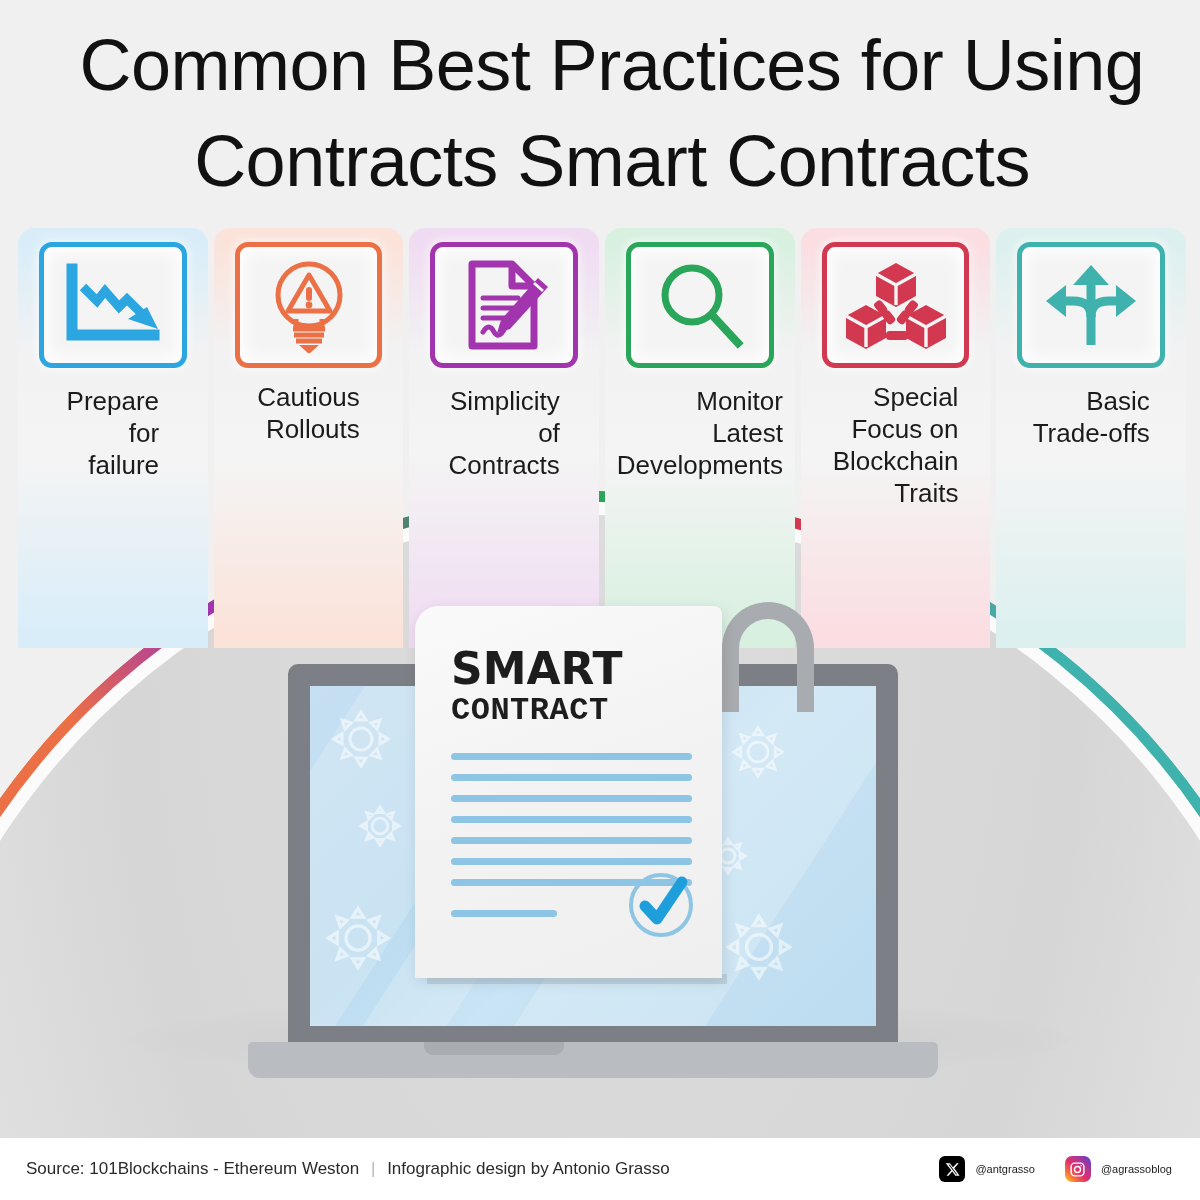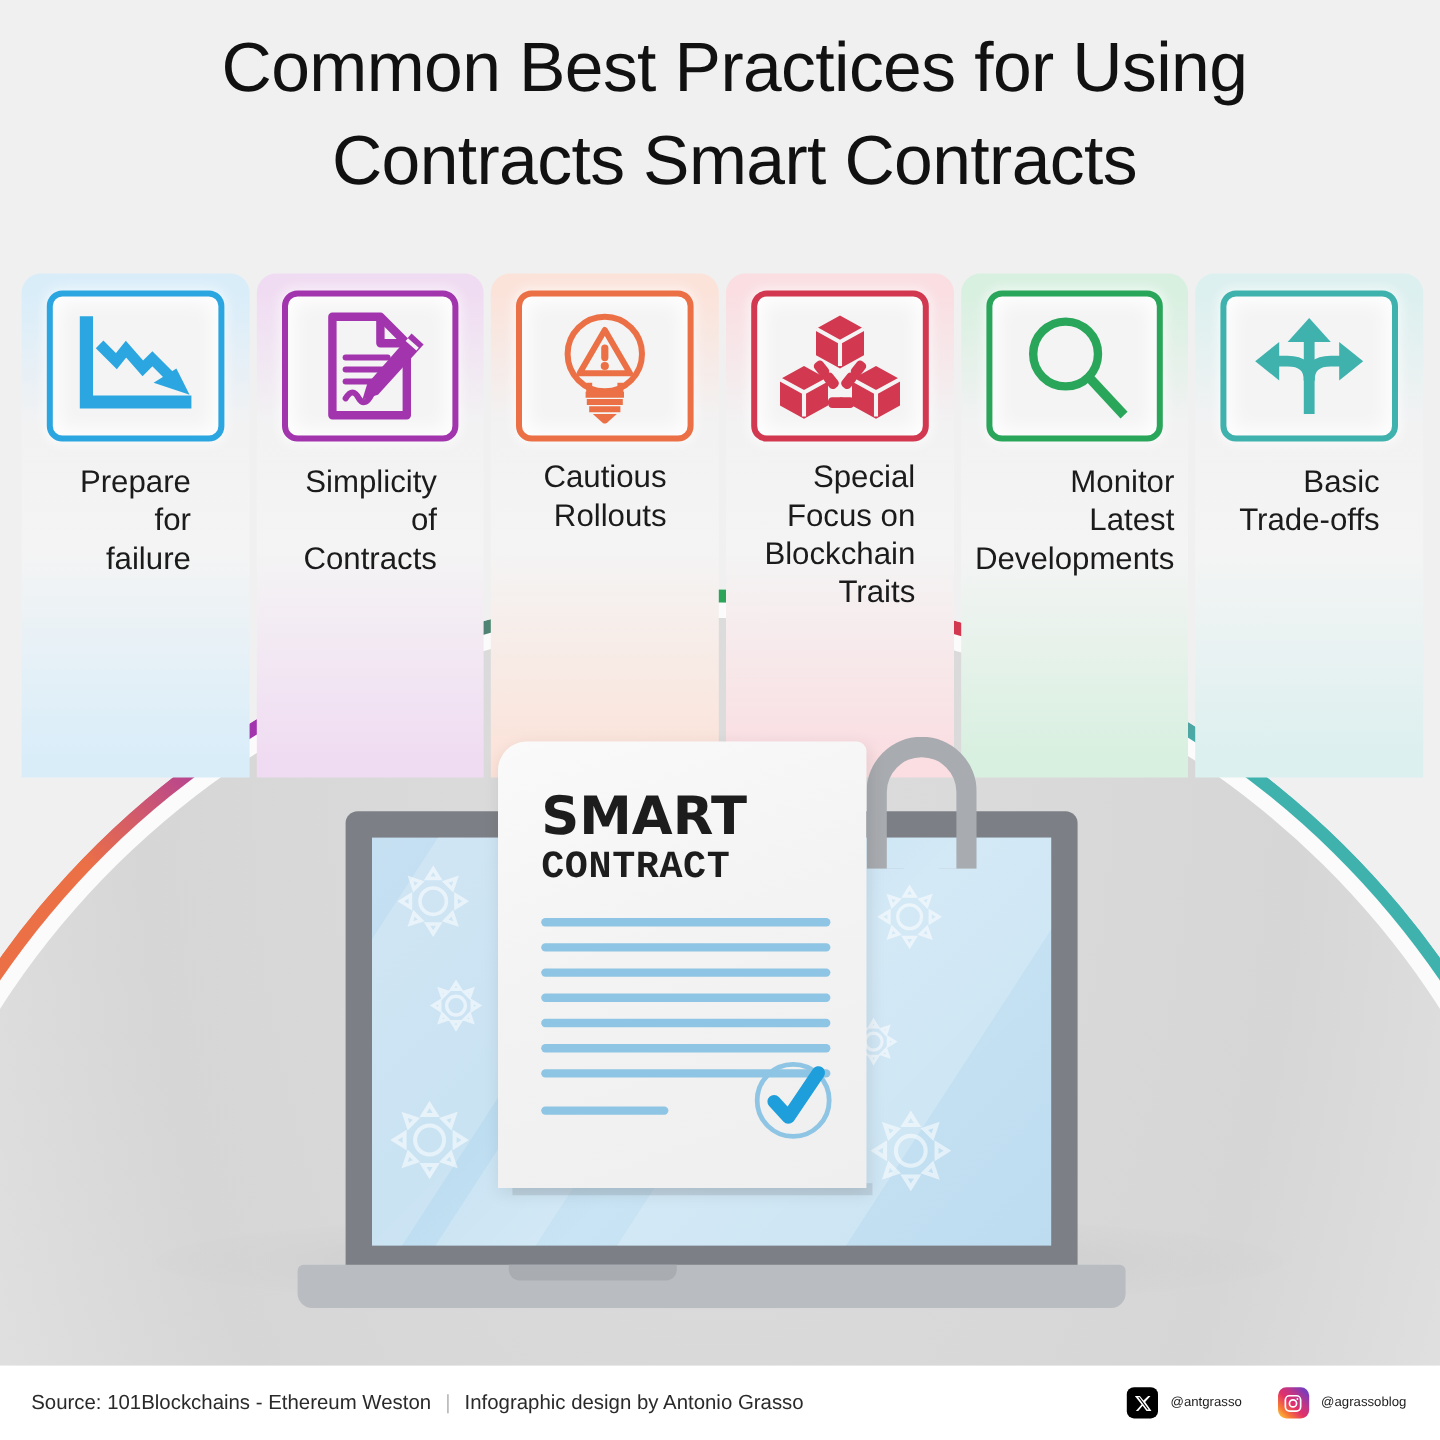--- a/index.html
+++ b/index.html
@@ -9,21 +9,21 @@
     background:#f0f0f0;
     position:relative;
     overflow:hidden;
   }
 
   
   .title {
     position:absolute;
     top:18px; left:0; width:1200px;
     text-align:center;
-    font-size:58px;
+    font-size:72px;
     line-height:1.33;
     font-weight:400;
     color:#111111;
     letter-spacing:-0.5px;
     z-index:40;
     padding-left:24px;
   }
 
   
   .arc-wrap {
@@ -114,21 +114,21 @@
     line-height:1.23;
     color:#1b1b1b;
     font-weight:400;
     padding:0 2px;
   }
   .card.tight .card-label { margin-top:14px; }
 
   
   .scene {
     position:absolute;
-    left:0; top:596px;
+    left:0; top:584px;
     width:988px; height:520px;
     z-index:25;
   }
   .shadow-ellipse {
     position:absolute;
     left:130px; top:415px;
     width:940px; height:80px;
     border-radius:50%;
     background:radial-gradient(ellipse at center, rgba(195,195,195,.95) 0%, rgba(210,210,210,.6) 55%, rgba(226,226,226,0) 78%);
   }
@@ -288,20 +288,41 @@
           <g fill="none" stroke="currentColor" stroke-width="11" stroke-linecap="square">
             <path d="M11 6 L11 72 L93 72"></path>
           </g>
           <path d="M22 24 L36 38 L44 28 L58 44 L66 36 L88 58" fill="none" stroke="currentColor" stroke-width="9" stroke-linejoin="miter"></path>
           <path d="M97 66 L67 56 L86 44 Z" fill="currentColor"></path>
         </svg>
       </span>
     </div>
     <div class="card-label" style="color: rgb(27, 27, 27);">
       <span>Prepare<br>for<br>failure</span>
+    </div>
+  </div>
+
+  <div class="card tight" style="color: rgb(236, 112, 69); background: linear-gradient(rgb(251, 227, 218) 0%, rgb(251, 227, 218) 4%, rgb(242, 242, 243) 30%, rgb(244, 244, 244) 55%, rgb(251, 227, 218) 96%, rgb(251, 227, 218) 100%);">
+    <div class="icon-box">
+      <span>
+        <svg width="86" height="96" viewBox="0 0 86 96">
+          <g fill="none" stroke="currentColor" stroke-width="5">
+            <circle cx="43" cy="38" r="31"></circle>
+            <path d="M30 62 L30 70 M56 62 L56 70"></path>
+            <path d="M27 72 H59 M28 78 H58 M30 84 H56"></path>
+          </g>
+          <path d="M33 88 H53 L43 97 Z" fill="currentColor"></path>
+          <path d="M43 18 L64 54 H22 Z" fill="none" stroke="currentColor" stroke-width="5" stroke-linejoin="round"></path>
+          <rect x="40" y="30" width="6" height="14" rx="3" fill="currentColor"></rect>
+          <circle cx="43" cy="48" r="3.4" fill="currentColor"></circle>
+        </svg>
+      </span>
+    </div>
+    <div class="card-label" style="color: rgb(27, 27, 27);">
+      <span>Cautious<br>Rollouts</span>
     </div>
   </div>
 
   <div class="card" style="color: rgb(162, 52, 173); background: linear-gradient(rgb(240, 220, 242) 0%, rgb(240, 220, 242) 4%, rgb(242, 242, 243) 30%, rgb(244, 244, 244) 55%, rgb(240, 220, 242) 96%, rgb(240, 220, 242) 100%);">
     <div class="icon-box">
       <span>
         <svg width="96" height="94" viewBox="0 0 96 94">
           <path d="M16 6 h40 l22 22 v60 h-62 z" fill="none" stroke="currentColor" stroke-width="7" stroke-linejoin="round"></path>
           <path d="M56 6 v22 h22" fill="none" stroke="currentColor" stroke-width="7" stroke-linejoin="round"></path>
           <g stroke="currentColor" stroke-width="5" stroke-linecap="round">
@@ -315,38 +336,31 @@
             <path d="M78 25 l9 8" stroke="#f4f4f5" stroke-width="3"></path>
           </g>
         </svg>
       </span>
     </div>
     <div class="card-label" style="color: rgb(27, 27, 27);">
       <span>Simplicity<br>of<br>Contracts</span>
     </div>
   </div>
 
-  <div class="card tight" style="color: rgb(236, 112, 69); background: linear-gradient(rgb(251, 227, 218) 0%, rgb(251, 227, 218) 4%, rgb(242, 242, 243) 30%, rgb(244, 244, 244) 55%, rgb(251, 227, 218) 96%, rgb(251, 227, 218) 100%);">
+  <div class="card" style="color: rgb(42, 166, 90); background: linear-gradient(rgb(216, 240, 224) 0%, rgb(216, 240, 224) 4%, rgb(242, 242, 243) 30%, rgb(244, 244, 244) 55%, rgb(216, 240, 224) 96%, rgb(216, 240, 224) 100%);">
     <div class="icon-box">
       <span>
-        <svg width="86" height="96" viewBox="0 0 86 96">
-          <g fill="none" stroke="currentColor" stroke-width="5">
-            <circle cx="43" cy="38" r="31"></circle>
-            <path d="M30 62 L30 70 M56 62 L56 70"></path>
-            <path d="M27 72 H59 M28 78 H58 M30 84 H56"></path>
-          </g>
-          <path d="M33 88 H53 L43 97 Z" fill="currentColor"></path>
-          <path d="M43 18 L64 54 H22 Z" fill="none" stroke="currentColor" stroke-width="5" stroke-linejoin="round"></path>
-          <rect x="40" y="30" width="6" height="14" rx="3" fill="currentColor"></rect>
-          <circle cx="43" cy="48" r="3.4" fill="currentColor"></circle>
+        <svg width="92" height="92" viewBox="0 0 92 92">
+          <circle cx="38" cy="36" r="27" fill="none" stroke="currentColor" stroke-width="7"></circle>
+          <path d="M58 56 L84 84" stroke="currentColor" stroke-width="8" stroke-linecap="square"></path>
         </svg>
       </span>
     </div>
     <div class="card-label" style="color: rgb(27, 27, 27);">
-      <span>Cautious<br>Rollouts</span>
+      <span>Monitor<br>Latest<br>Developments</span>
     </div>
   </div>
 
   <div class="card tight" style="color: rgb(210, 56, 79); background: linear-gradient(rgb(250, 222, 226) 0%, rgb(250, 222, 226) 4%, rgb(242, 242, 243) 30%, rgb(244, 244, 244) 55%, rgb(250, 222, 226) 96%, rgb(250, 222, 226) 100%);">
     <div class="icon-box">
       <span>
         <svg width="104" height="92" viewBox="0 0 104 92">
           <g fill="currentColor">
             <path d="M52 4 l20 11 v22 l-20 11 -20 -11 v-22 z"></path>
             <path d="M22 46 l20 11 v22 l-20 11 -20 -11 v-22 z"></path>
@@ -366,34 +380,20 @@
             <rect x="50" y="72" width="14" height="9" rx="3.5"></rect>
           </g>
         </svg>
       </span>
     </div>
     <div class="card-label" style="color: rgb(27, 27, 27);">
       <span>Special<br>Focus on<br>Blockchain<br>Traits</span>
     </div>
   </div>
 
-  <div class="card" style="color: rgb(42, 166, 90); background: linear-gradient(rgb(216, 240, 224) 0%, rgb(216, 240, 224) 4%, rgb(242, 242, 243) 30%, rgb(244, 244, 244) 55%, rgb(216, 240, 224) 96%, rgb(216, 240, 224) 100%);">
-    <div class="icon-box">
-      <span>
-        <svg width="92" height="92" viewBox="0 0 92 92">
-          <circle cx="38" cy="36" r="27" fill="none" stroke="currentColor" stroke-width="7"></circle>
-          <path d="M58 56 L84 84" stroke="currentColor" stroke-width="8" stroke-linecap="square"></path>
-        </svg>
-      </span>
-    </div>
-    <div class="card-label" style="color: rgb(27, 27, 27);">
-      <span>Monitor<br>Latest<br>Developments</span>
-    </div>
-  </div>
-
   <div class="card" style="color: rgb(63, 178, 173); background: linear-gradient(rgb(220, 240, 239) 0%, rgb(220, 240, 239) 4%, rgb(242, 242, 243) 30%, rgb(244, 244, 244) 55%, rgb(220, 240, 239) 96%, rgb(220, 240, 239) 100%);">
     <div class="icon-box">
       <span>
         <svg width="98" height="88" viewBox="0 0 98 88">
           <g fill="none" stroke="currentColor" stroke-width="9" stroke-linecap="butt">
             <path d="M49 84 V12"></path>
             <path d="M49 56 q0 -16 -18 -16 H16"></path>
             <path d="M49 56 q0 -16 18 -16 H82"></path>
           </g>
           <path d="M49 4 L67 24 H31 Z" fill="currentColor"></path>

